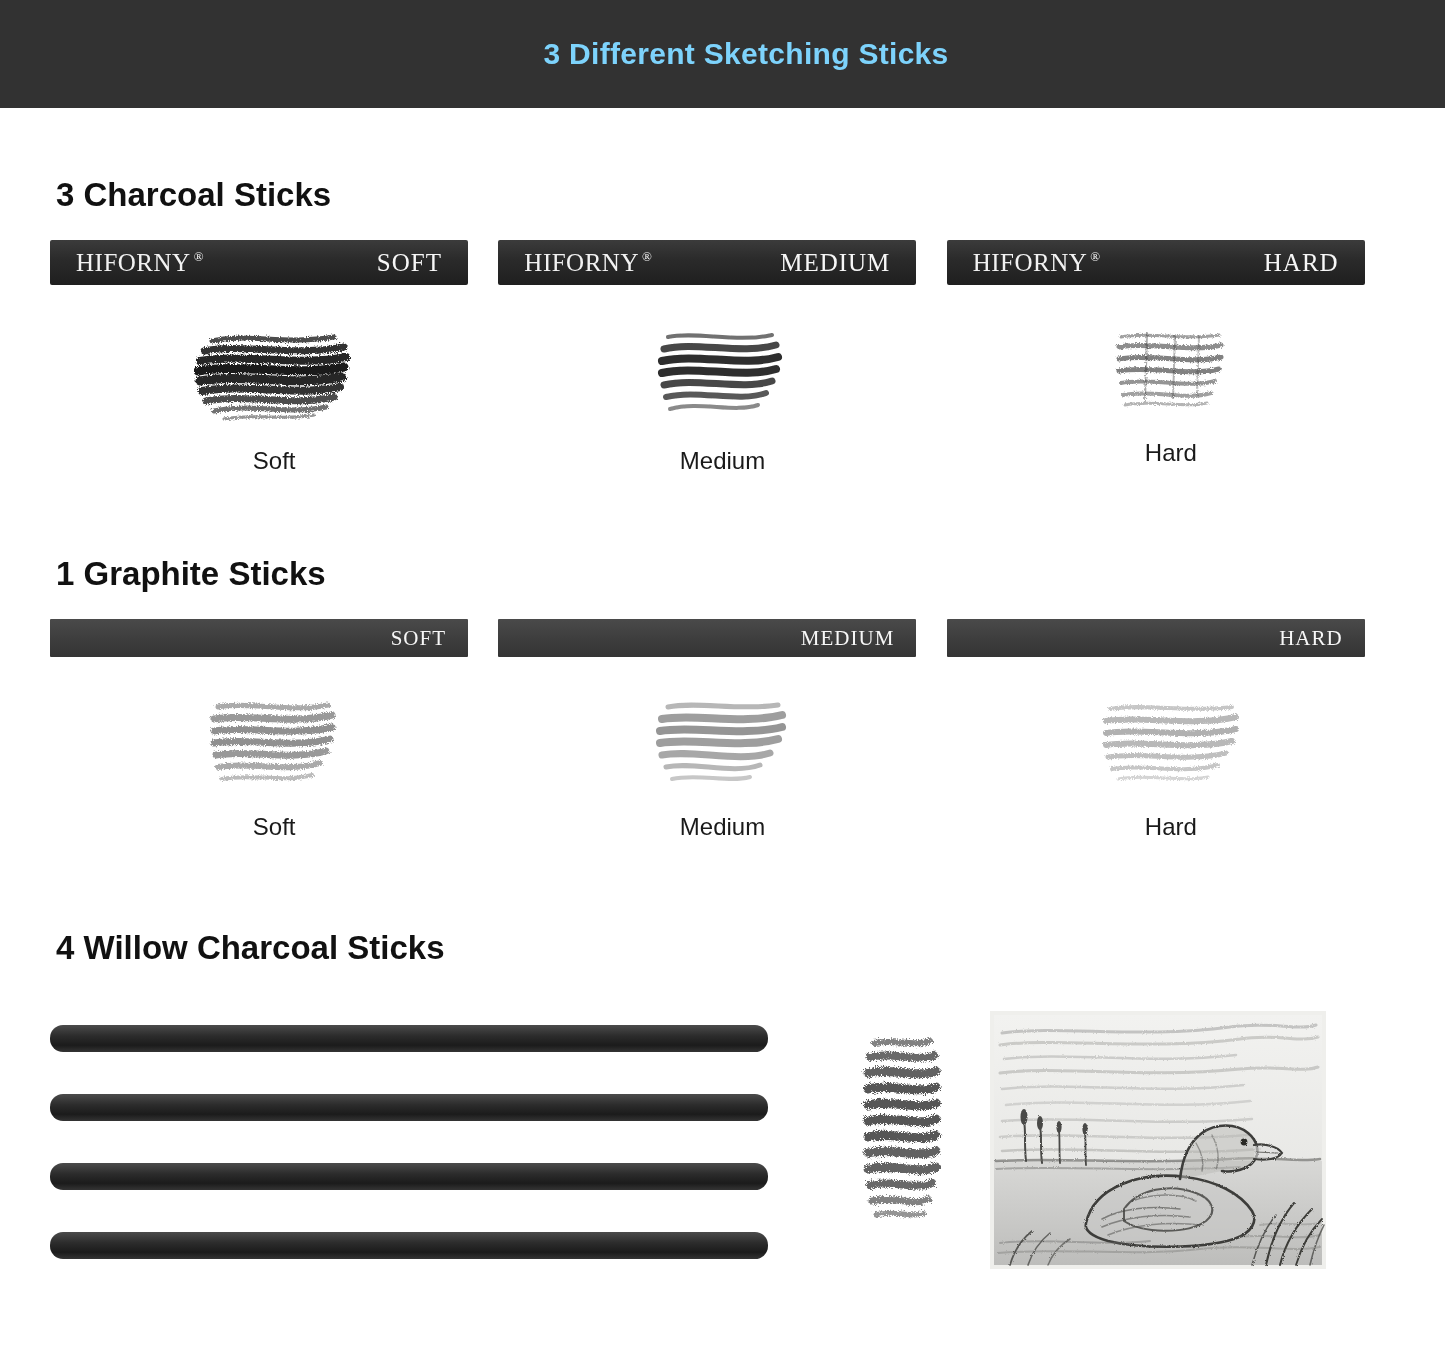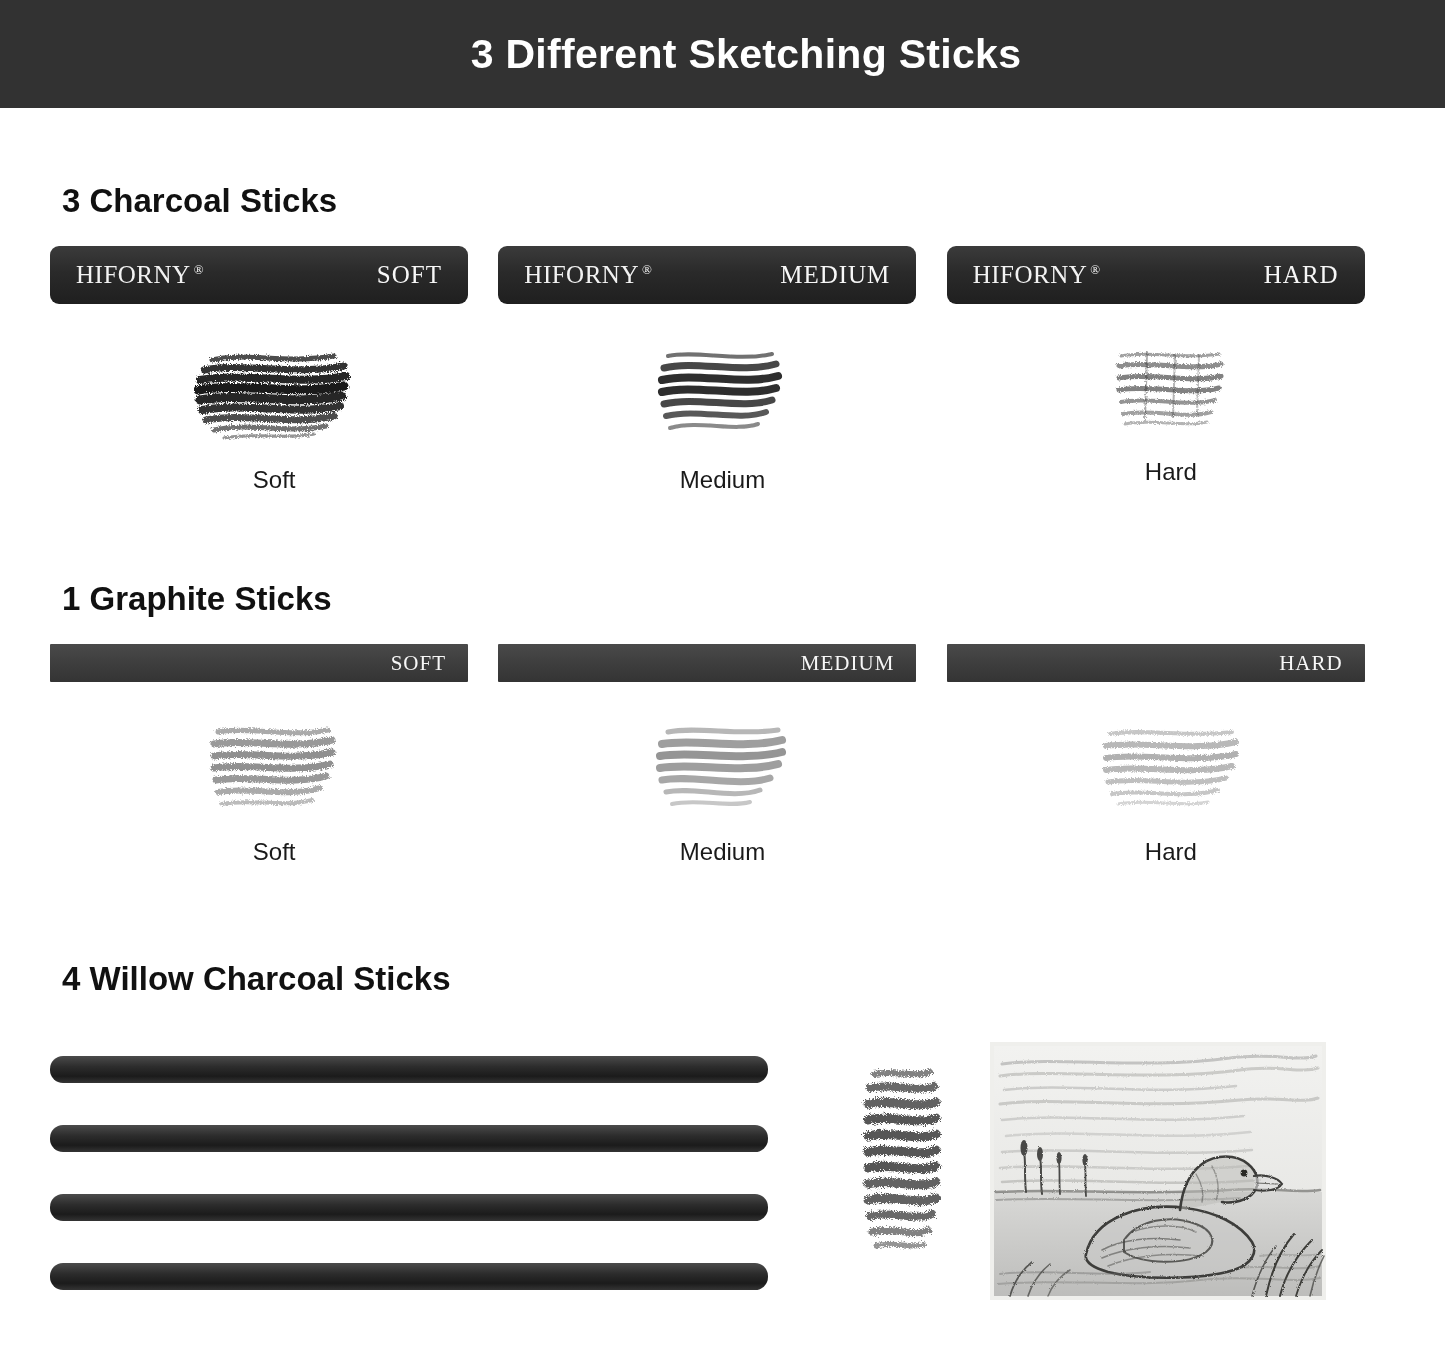--- a/index.html
+++ b/index.html
@@ -20,37 +20,37 @@
   
   .banner {
     width: 100%;
     height: 108px;
     background: #323232;
     display: flex;
     align-items: center;
     justify-content: center;
   }
   .banner-title {
-    color: #ffffff;
-    font-size: 41px;
+    color: #7dd3fc;
+    font-size: 30px;
     font-weight: bold;
     letter-spacing: 0.3px;
     font-family: "Liberation Sans", sans-serif;
     margin-left: 47px;
   }
 
   
   .content {
     padding: 0 0 0 0;
   }
   .section-heading {
     font-size: 33px;
     font-weight: bold;
     color: #111111;
-    margin: 12px;
+    margin: 6px;
     padding-left: 50px;
   }
   #charcoal-heading { padding-top: 62px; }
   #graphite-heading { padding-top: 74px; }
   #willow-heading   { padding-top: 82px; }
 
   
   .stick-row {
     display: flex;
     padding: 0 50px;
@@ -60,27 +60,27 @@
   .stick-col {
     width: 462px;
     display: flex;
     flex-direction: column;
     align-items: center;
   }
 
   
   .charcoal-bar {
     width: 418px;
-    height: 58px;
+    height: 45px;
     background: linear-gradient(180deg,#3b3b3b 0%, #2a2a2a 45%, #1f1f1f 100%);
     display: flex;
     align-items: center;
     justify-content: space-between;
     padding: 0 26px;
-    border-radius: 9px;
+    border-radius: 2px;
     align-self: flex-start;
   }
   .brand {
     color: #f2f2f2;
     font-family: "Liberation Serif", serif;
     font-size: 25px;
     letter-spacing: 0.5px;
     position: relative;
   }
   .brand sup {

